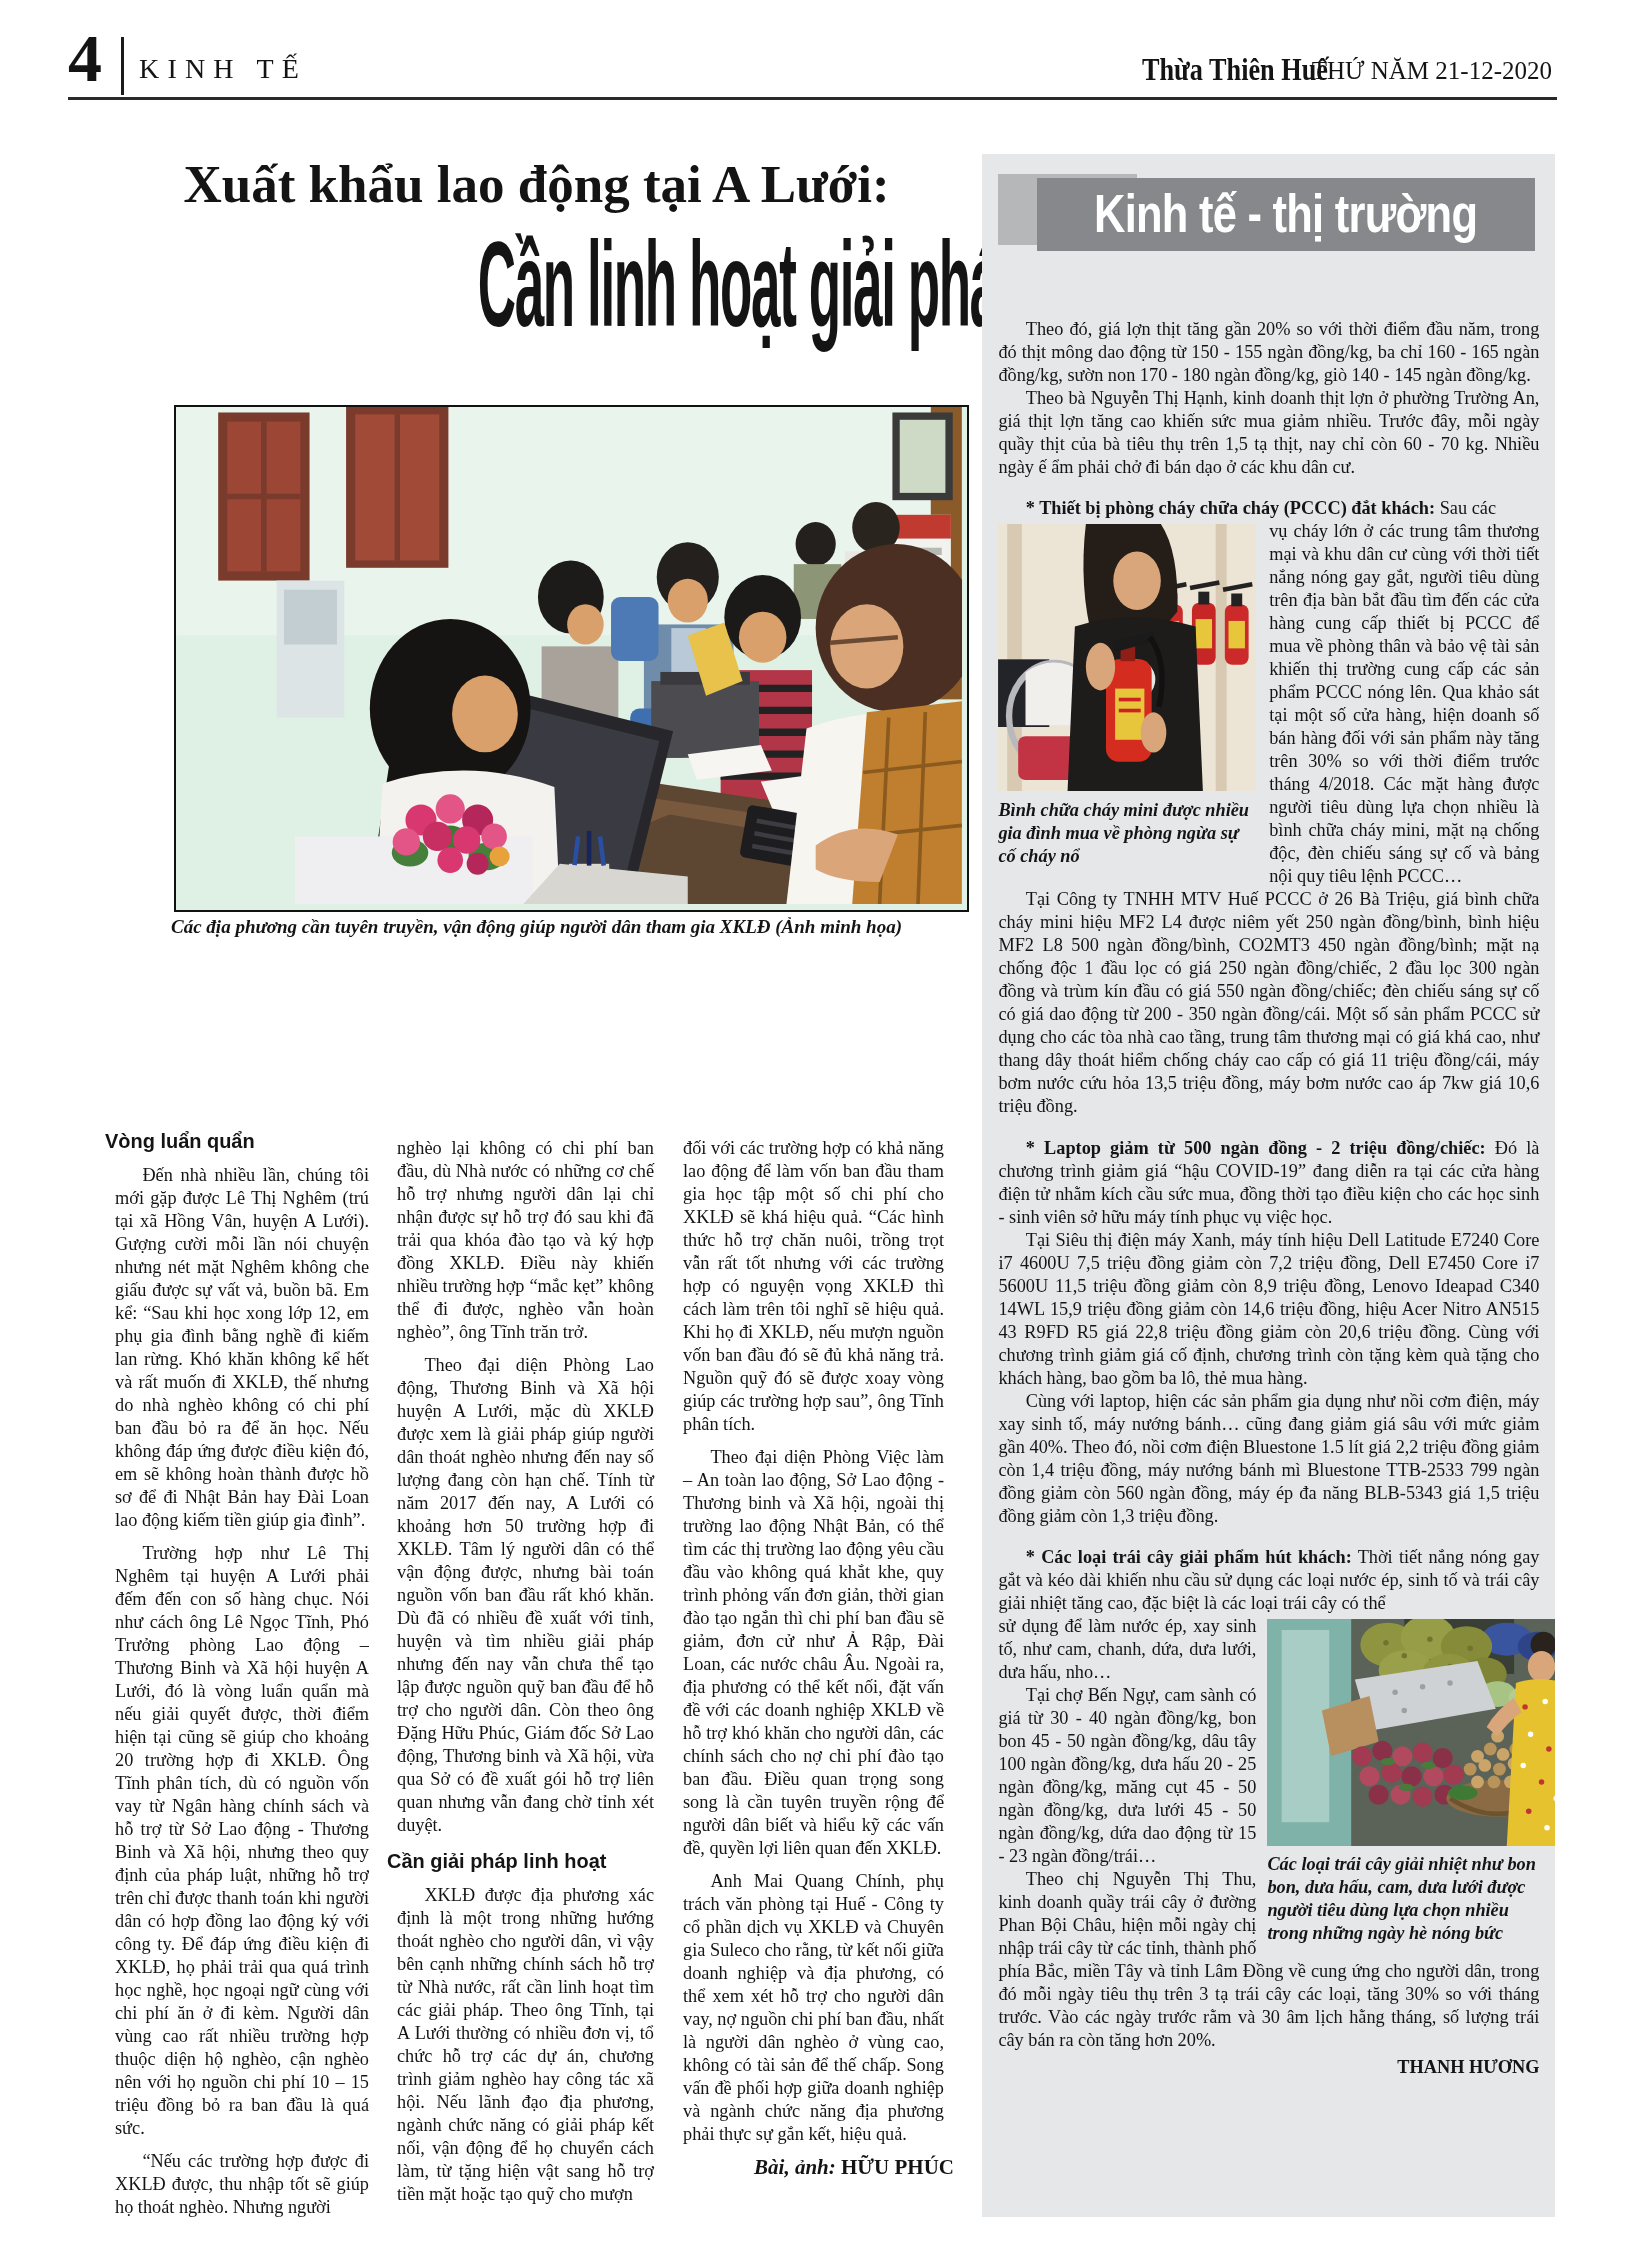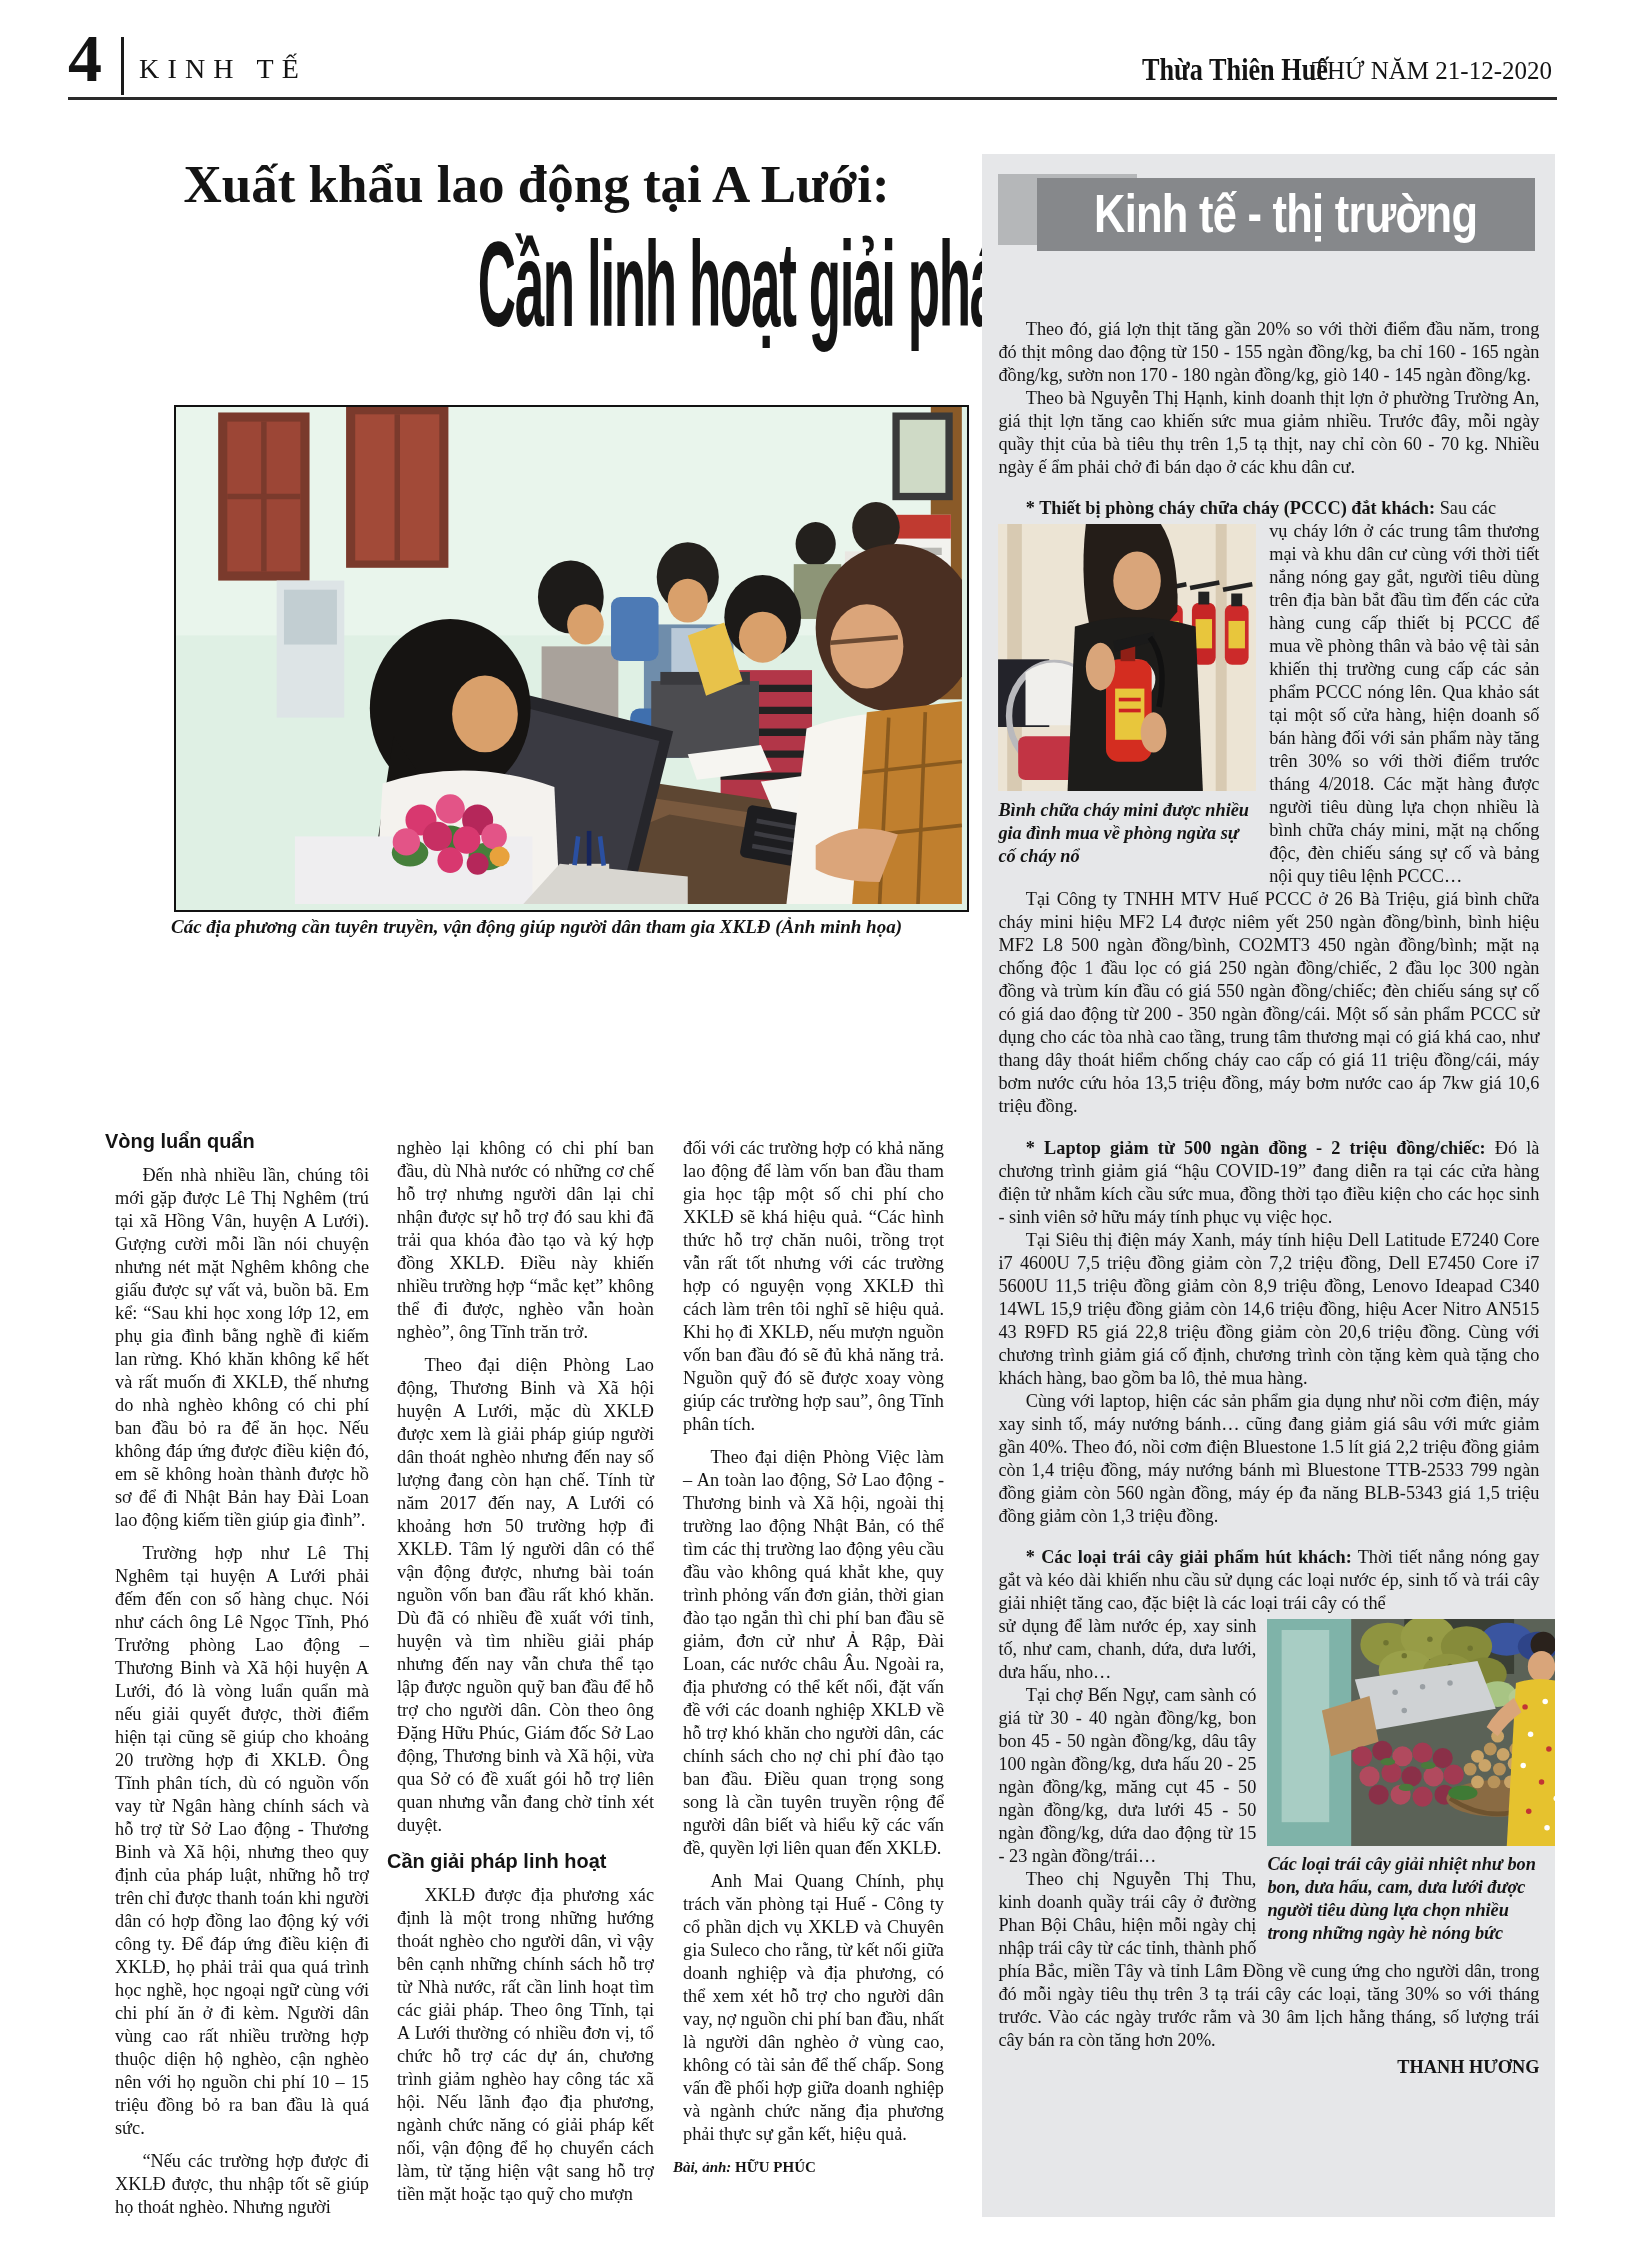--- a/index.html
+++ b/index.html
@@ -27,21 +27,21 @@
   .lead{position:absolute;left:131px;top:967px;width:804px;font-size:23px;line-height:31px;
           font-weight:bold;text-align:justify;}
   .col{position:absolute;top:1127px;font-size:18.3px;line-height:23px;text-align:justify;}
   .col p{margin:10px;text-indent:27.4px;}
   .col p.noind{text-indent:0;}
   .subhead{font-family:"Liberation Sans",sans-serif;font-weight:bold;font-size:21px;line-height:27.4px;
           transform:scaleX(0.95);transform-origin:0 50%;white-space:nowrap;}
   #col1{left:105px;width:274px;}
   #col2{left:387px;width:277px;}
   #col3{left:673px;width:281px;}
-  .byline{margin-top:5.5px;text-align:left;font-size:15px;}
+  .byline{margin-top:5.5px;text-align:right;font-size:21px;}
   .byline .pre{font-weight:bold;font-style:italic;}
   .byline .auth{font-weight:bold;}
   
   .sidebar{position:absolute;left:982px;top:154px;width:573px;height:2063px;background:#e6e7e9;overflow:hidden;}
   .sb-box-light{position:absolute;left:16.4px;top:20px;width:139px;height:71px;background:#b5b7b9;}
   .sb-box-dark{position:absolute;left:55px;top:24px;width:498px;height:73px;background:#86888b;
           text-align:center;}
   .sb-box-dark span{display:inline-block;font-family:"Liberation Sans",sans-serif;font-weight:bold;
           color:#fff;font-size:53px;line-height:71px;white-space:nowrap;letter-spacing:-0.9px;
           transform:scaleX(0.82);transform-origin:50% 50%;}

